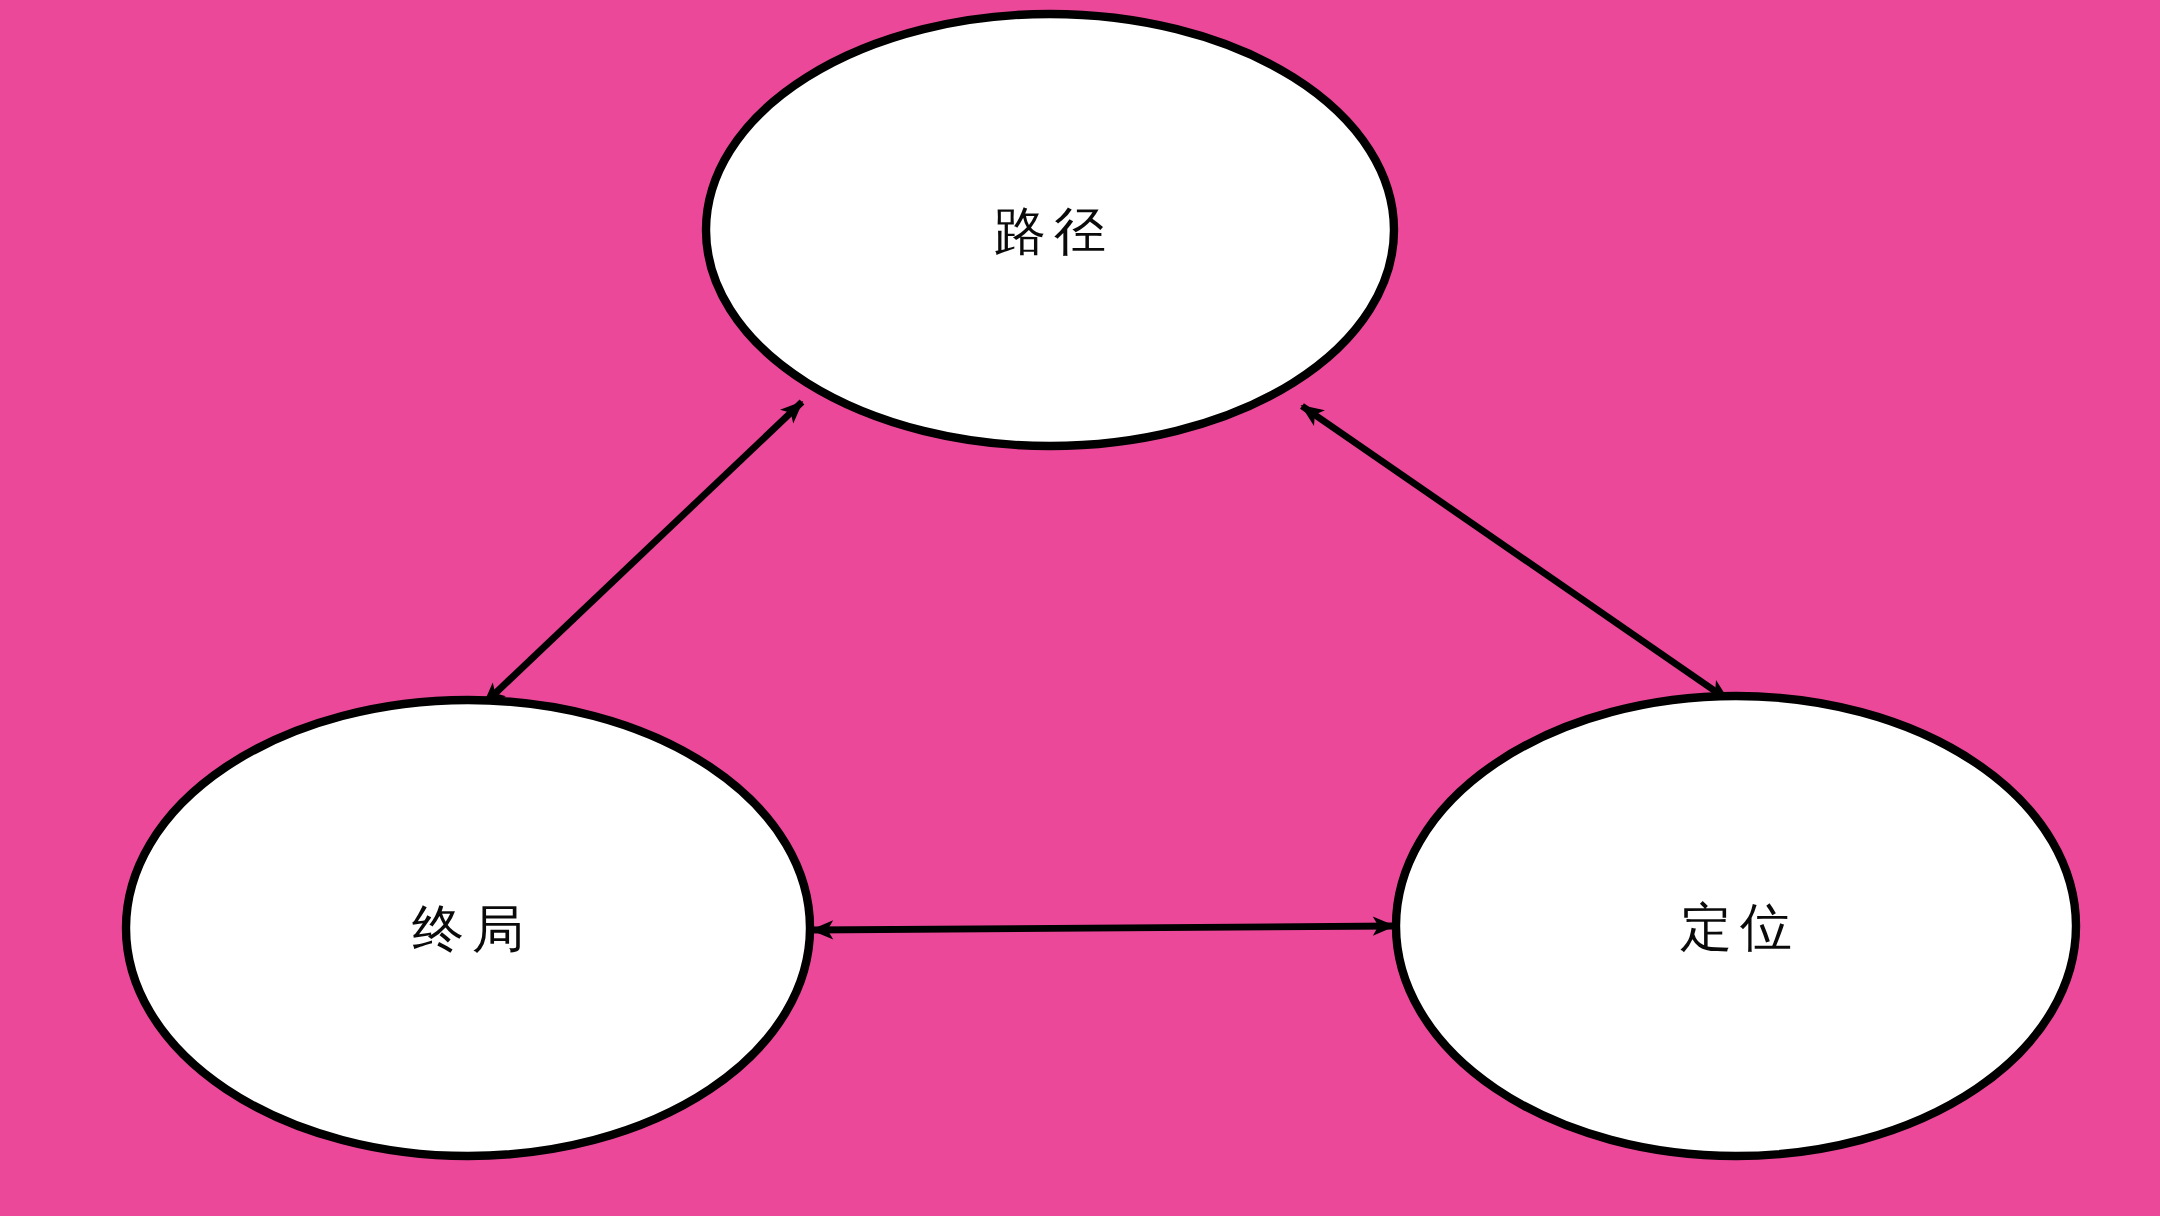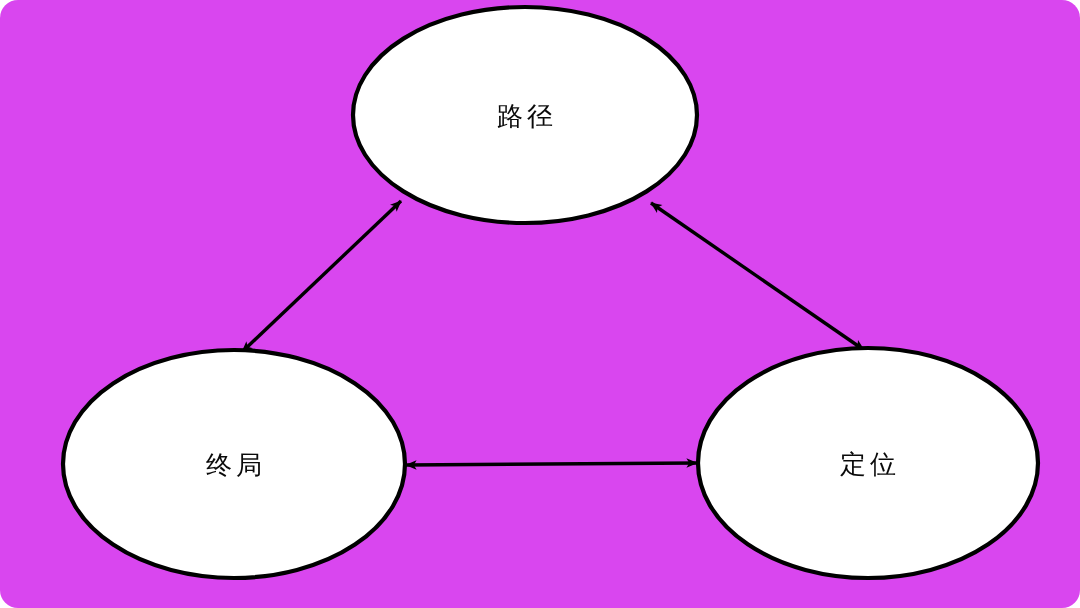--- a/index.html
+++ b/index.html
@@ -39,21 +39,21 @@
     font-family: "Liberation Serif", "DejaVu Serif", serif;
     fill: #0a0a0a;
     text-anchor: middle;
     dominant-baseline: central;
     letter-spacing: 4px;
   }
 </style>
 </head>
 <body>
 
-<div id="diagram-root" style="background: #d946ef; border-radius: 18px;">
+<div id="diagram-root" style="background: #ec4899;">
   <svg id="diagram-svg" viewBox="0 0 1080 608" xmlns="http://www.w3.org/2000/svg">
     <defs>
       <marker id="arrow-end" markerWidth="13" markerHeight="13" refX="11.2" refY="5.2" orient="auto" markerUnits="userSpaceOnUse">
         <path d="M 0.6 0.4 L 12 5.2 L 0.6 10 L 3.4 5.2 Z" fill="#000000"></path>
       </marker>
       <marker id="arrow-start" markerWidth="13" markerHeight="13" refX="11.2" refY="5.2" orient="auto-start-reverse" markerUnits="userSpaceOnUse">
         <path d="M 0.6 0.4 L 12 5.2 L 0.6 10 L 3.4 5.2 Z" fill="#000000"></path>
       </marker>
     </defs>
 

